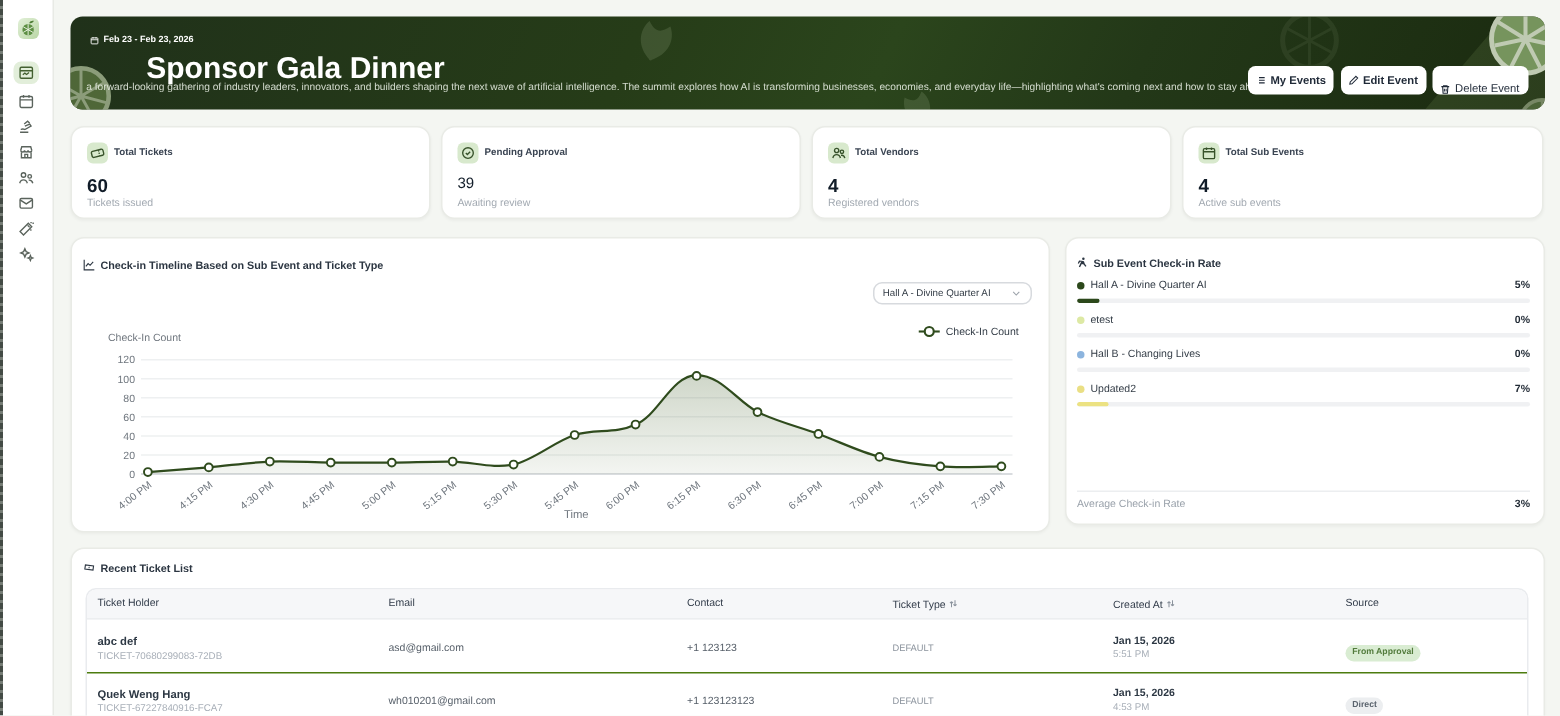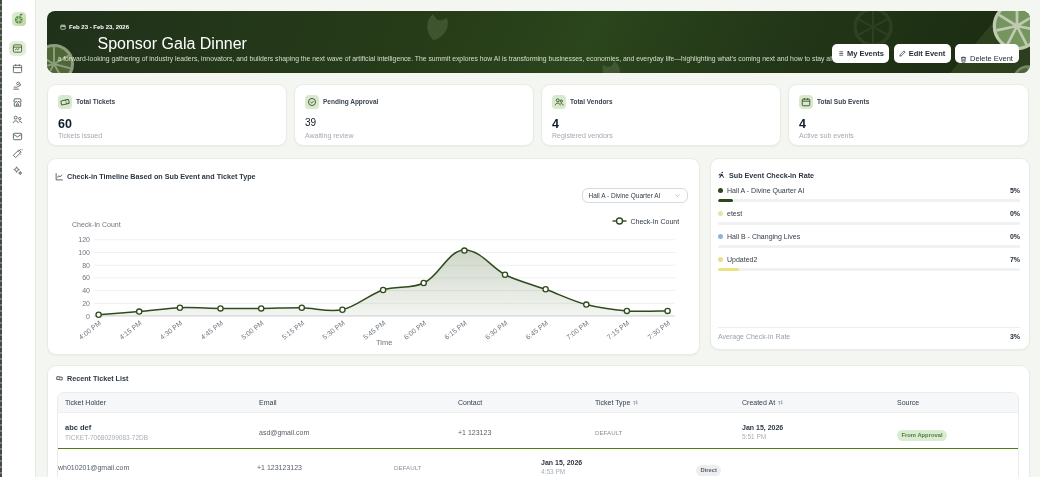--- a/index.html
+++ b/index.html
@@ -116,21 +116,21 @@
   </svg>
 
   <div class="abs" style="left:13px;top:12.5px;color:#fff;font-size:6px;font-weight:bold;display:flex;align-items:center;gap:3px;">
     <svg width="6" height="6" viewBox="0 0 24 24" fill="none" stroke="#fff" stroke-width="2.4">
         <rect x="3" y="5" width="18" height="16" rx="2"></rect>
         <path d="M3 10h18M8 3v4M16 3v4"></path>
       </svg>
     <span>Feb 23 - Feb 23, 2026</span>
   </div>
 
-  <div class="abs" style="left:10.5px;top:23.5px;color:#fff;font-size:16px;font-weight:normal;line-height:1.1;padding-left:40px;">Sponsor Gala Dinner</div>
+  <div class="abs" style="left:10.5px;top:23.5px;color:#fff;font-size:20px;font-weight:bold;line-height:1.1;padding-left:40px;">Sponsor Gala Dinner</div>
 
   <div class="abs" style="left:10.5px;top:44px;color:rgba(235,240,230,.88);font-size:6.8px;white-space:nowrap;">a forward-looking gathering of industry leaders, innovators, and builders shaping the next wave of artificial intelligence. The summit explores how AI is transforming businesses, economies, and everyday life—highlighting what's coming next and how to stay ahead.</div>
 
   <div class="abs" style="left:785px;top:32.5px;width:57px;height:19.5px;background:#fff;border-radius:5px;display:flex;align-items:center;justify-content:center;gap:3px;font-size:7.5px;font-weight:600;color:#1f2937;">
     <svg width="7" height="7" viewBox="0 0 24 24" fill="none" stroke="#1f2937" stroke-width="2.4">
         <path d="M8 6h13M8 12h13M8 18h13M3 6h.01M3 12h.01M3 18h.01"></path>
       </svg>My Events
   </div>
   <div class="abs" style="left:846.5px;top:32.5px;width:57px;height:19.5px;background:#fff;border-radius:5px;display:flex;align-items:center;justify-content:center;gap:3px;font-size:7.5px;font-weight:600;color:#1f2937;">
     <svg width="7" height="7" viewBox="0 0 24 24" fill="none" stroke="#1f2937" stroke-width="2.4">
@@ -368,20 +368,24 @@
     <span style="width:137px;font-size:7px;color:#555e68;position:relative;top:1.5px;">+1 123123</span>
     <span style="width:147px;font-size:6.2px;color:#8b939d;position:relative;top:1.5px;">DEFAULT</span>
     <span style="width:155px;position:relative;top:1.5px;">
       <div style="font-size:7px;font-weight:600;color:#2d3844;">Jan 15, 2026</div>
       <div style="font-size:6.5px;color:#a8afb8;margin-top:2px;">5:51 PM</div>
     </span>
     <span style="flex:1;position:relative;top:1.5px;"><span style="display:inline-block;background:#d9ecd2;color:#527b3c;font-size:5.8px;font-weight:600;padding:2.5px 4.5px;border-radius:7px;">From Approval</span></span>
   </div>
 
   <div style="height:36px;display:flex;align-items:center;">
+    <span style="padding-left:7px;width:201px;">
+      <div style="font-size:7.5px;font-weight:600;color:#2d3844;">Quek Weng Hang</div>
+      <div style="font-size:6.5px;color:#a8afb8;margin-top:2px;">TICKET-67227840916-FCA7</div>
+    </span>
     <span style="width:199px;font-size:7px;color:#555e68;">wh010201@gmail.com</span>
     <span style="width:137px;font-size:7px;color:#555e68;">+1 123123123</span>
     <span style="width:147px;font-size:6.2px;color:#8b939d;">DEFAULT</span>
     <span style="width:155px;">
       <div style="font-size:7px;font-weight:600;color:#2d3844;">Jan 15, 2026</div>
       <div style="font-size:6.5px;color:#a8afb8;margin-top:2px;">4:53 PM</div>
     </span>
     <span style="flex:1;"><span style="display:inline-block;background:#eceef0;color:#5a636d;font-size:5.8px;font-weight:600;padding:2.5px 4.5px;border-radius:7px;">Direct</span></span>
   </div>
 </div>

